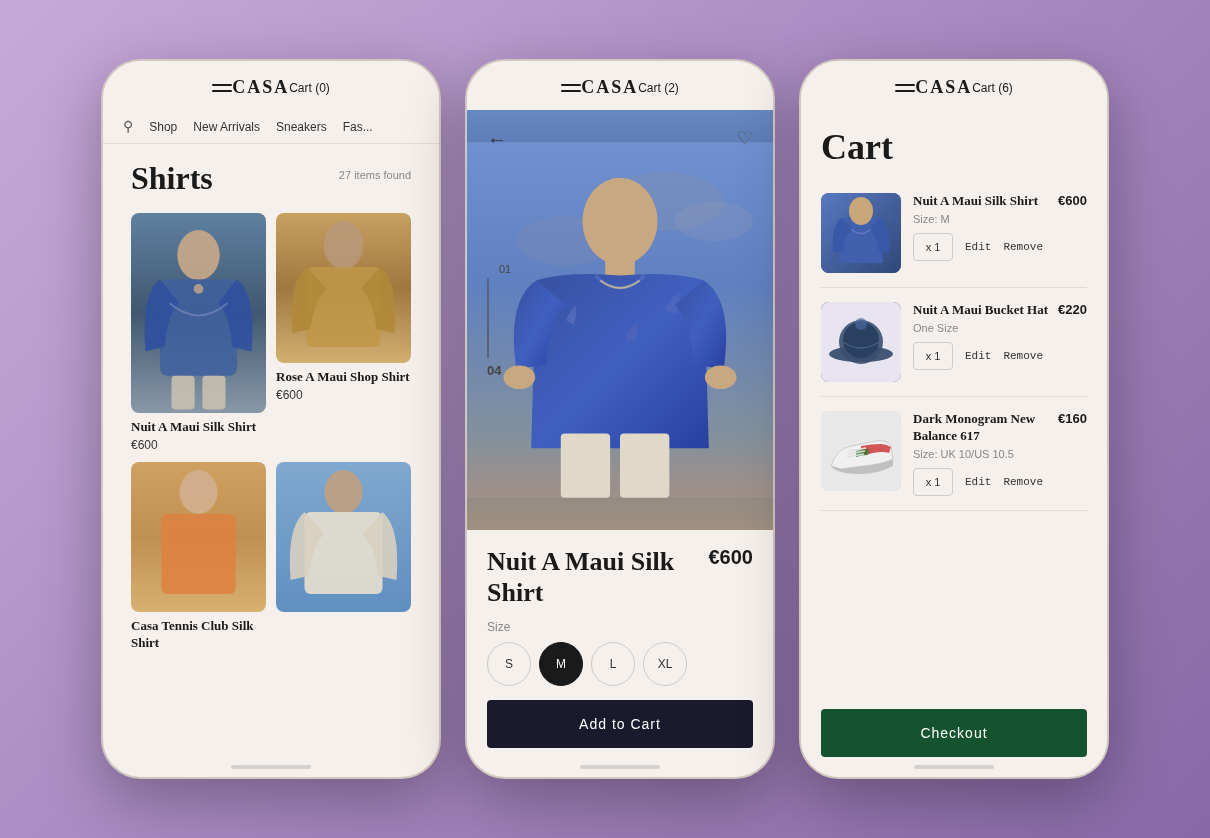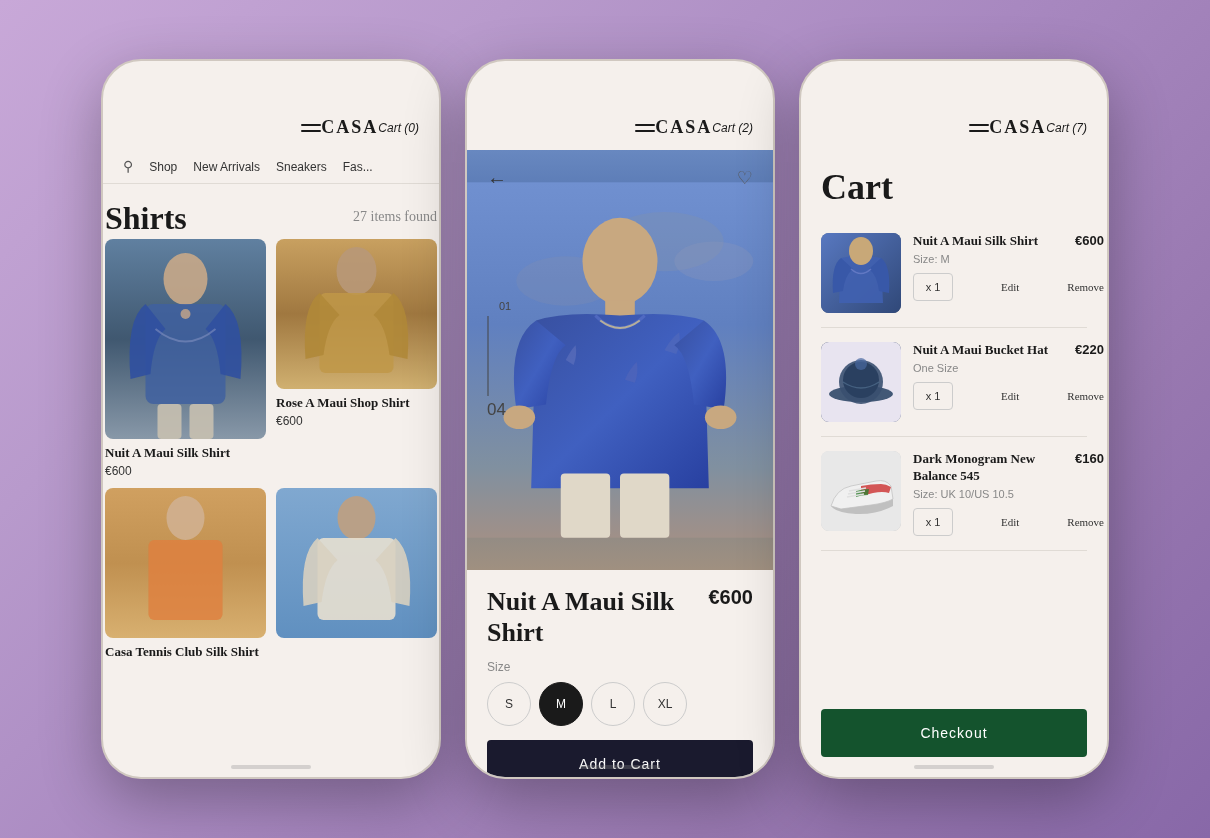--- a/index.html
+++ b/index.html
@@ -25,24 +25,23 @@
       box-shadow: 0 20px 60px rgba(0,0,0,0.3);
     }
     .phone-1 { width: 340px; height: 720px; }
     .phone-2 { width: 310px; height: 720px; }
     .phone-3 { width: 310px; height: 720px; }
 
     
     .phone-header {
       display: flex;
       align-items: center;
-      justify-content: flex-end;
+      justify-content: center;
       padding: 16px 20px 12px;
       background: #f5f0ec;
-      margin-top: 40px;
     }
     .header-logo {
       font-size: 18px;
       font-weight: 700;
       letter-spacing: 2px;
       color: #1a1a1a;
     }
     .header-menu {
       display: flex;
       flex-direction: column;
@@ -52,21 +51,20 @@
     .menu-line {
       width: 20px;
       height: 2px;
       background: #1a1a1a;
       border-radius: 1px;
     }
     .header-cart {
       font-size: 12px;
       color: #1a1a1a;
       font-family: Arial, sans-serif;
-      font-style: italic;
     }
 
     
     .nav-bar {
       display: flex;
       align-items: center;
       gap: 16px;
       padding: 8px 20px;
       border-bottom: 1px solid #e0dbd5;
       background: #f5f0ec;
@@ -80,36 +78,36 @@
     .nav-item {
       font-size: 12px;
       color: #333;
       font-family: Arial, sans-serif;
       white-space: nowrap;
       cursor: pointer;
     }
 
     
     .product-list-content {
-      padding: 16px 2px;
+      padding: 16px 28px;
       overflow: hidden;
     }
     .product-list-title {
       font-size: 32px;
       font-weight: 700;
       color: #1a1a1a;
       margin-bottom: 2px;
     }
     .product-count {
-      font-size: 14px;
+      font-size: 11px;
       color: #888;
-      font-family: Liberation Serif, serif;
+      font-family: Liberation Sans, sans-serif;
       text-align: right;
       margin-top: -30px;
-      margin-bottom: 14px;
+      margin-bottom: 32px;
     }
     .product-grid {
       display: grid;
       grid-template-columns: 1fr 1fr;
       gap: 10px;
     }
     .product-item {}
     .product-img {
       width: 100%;
       border-radius: 8px;
@@ -189,23 +187,24 @@
       font-family: Arial, sans-serif;
       margin-left: 12px;
     }
     .slide-line {
       width: 2px;
       height: 80px;
       background: #444;
       opacity: 0.5;
     }
     .slide-num-bottom {
-      font-size: 17px;
+      font-size: 13px;
       color: #444;
       font-family: Arial, sans-serif;
+      font-weight: bold;
     }
     .detail-info {
       padding: 16px 20px;
       background: #f5f0ec;
     }
     .detail-name-row {
       display: flex;
       justify-content: space-between;
       align-items: flex-start;
       margin-bottom: 12px;
@@ -342,25 +341,24 @@
       display: flex;
       align-items: center;
       justify-content: center;
       font-size: 11px;
       font-family: Arial, sans-serif;
       color: #333;
     }
     .cart-action-btn {
       font-size: 11px;
       color: #333;
-      font-family: Liberation Serif, serif;
+      font-family: Liberation Mono, monospace;
       cursor: pointer;
       background: none;
       border: none;
-      margin-left: 36px;
     }
     .checkout-bar {
       position: absolute;
       bottom: 0;
       left: 0;
       right: 0;
       padding: 12px 20px 20px;
       background: #f5f0ec;
     }
     .checkout-btn {
@@ -569,21 +567,21 @@
 </div>
 
 <div class="phone phone-3">
 
   <div class="phone-header">
     <div class="header-menu">
       <div class="menu-line"></div>
       <div class="menu-line"></div>
     </div>
     <div class="header-logo">CASA</div>
-    <div class="header-cart">Cart (7)</div>
+    <div class="header-cart">Cart (6)</div>
   </div>
 
   <div class="cart-content">
     <div class="cart-title">Cart</div>
 
     <div class="cart-item">
       <div class="cart-item-img cart-item-img-shirt">
         <svg width="80" height="80" viewBox="0 0 80 80">
           <defs>
             <linearGradient id="cartShirt" x1="0" y1="0" x2="1" y2="1">
@@ -652,21 +650,21 @@
 
           <path d="M35 40 Q42 38 48 38 L47 44 Q40 44 35 46 Z" fill="#308030" opacity="0.8"></path>
 
           <line x1="28" y1="40" x2="45" y2="37" stroke="#e0e0e0" stroke-width="1.5"></line>
           <line x1="27" y1="43" x2="44" y2="40" stroke="#e0e0e0" stroke-width="1.5"></line>
           <line x1="26" y1="46" x2="43" y2="43" stroke="#e0e0e0" stroke-width="1.5"></line>
         </svg>
       </div>
       <div class="cart-item-details">
         <div class="cart-item-name-row">
-          <div class="cart-item-name">Dark Monogram New Balance 545</div>
+          <div class="cart-item-name">Dark Monogram New Balance 617</div>
           <div class="cart-item-price">€160</div>
         </div>
         <div class="cart-item-size">Size: UK 10/US 10.5</div>
         <div class="cart-item-actions">
           <div class="qty-box">x 1</div>
           <button class="cart-action-btn">Edit</button>
           <button class="cart-action-btn">Remove</button>
         </div>
       </div>
     </div>

